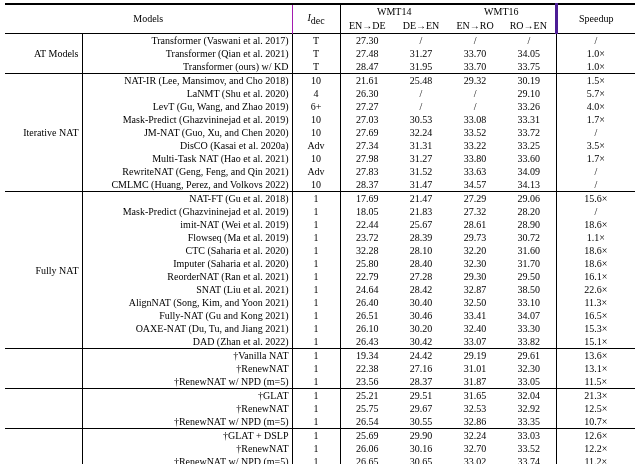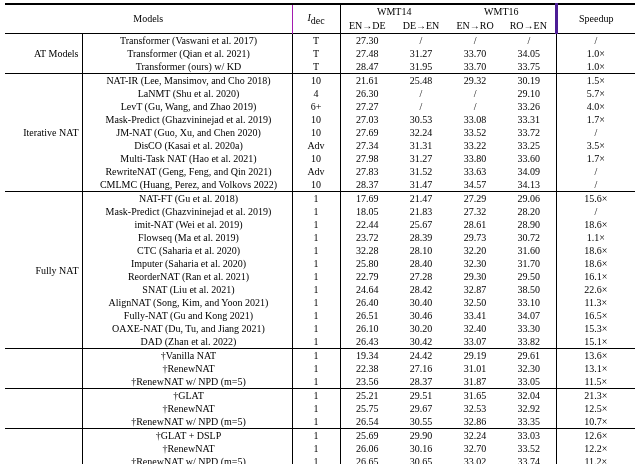--- a/index.html
+++ b/index.html
@@ -29,21 +29,21 @@
     overflow: hidden;
   }
   thead th { line-height: 14px; text-align: center; }
   thead { border-bottom: 1px solid #000; }
 
   th.models-h   { border-right: 1px solid #a21caf; }
   th.idec-h     { border-right: 1px solid #000; }
   th.speedup-h  { border-left: 3px solid #4c1d95; }
 
   td.group-label { padding-left: 6px; border-right: 1px solid #000; text-align: right; }
-  td.model       { padding-left: 6px; border-right: 1px solid #000; text-align: center; }
+  td.model       { padding-left: 6px; border-right: 1px solid #000; text-align: right; }
   td.idec        { text-align: center; border-right: 1px solid #000; }
   td.score       { text-align: center; }
   td.speedup     { text-align: center; border-left: 1px solid #000; }
   td.b           { font-weight: normal; }
 
   tr.group-start td { border-top: 1px solid #000; }
 
   .it  { font-style: italic; }
   sub  { font-size: 10px; }
 </style>

